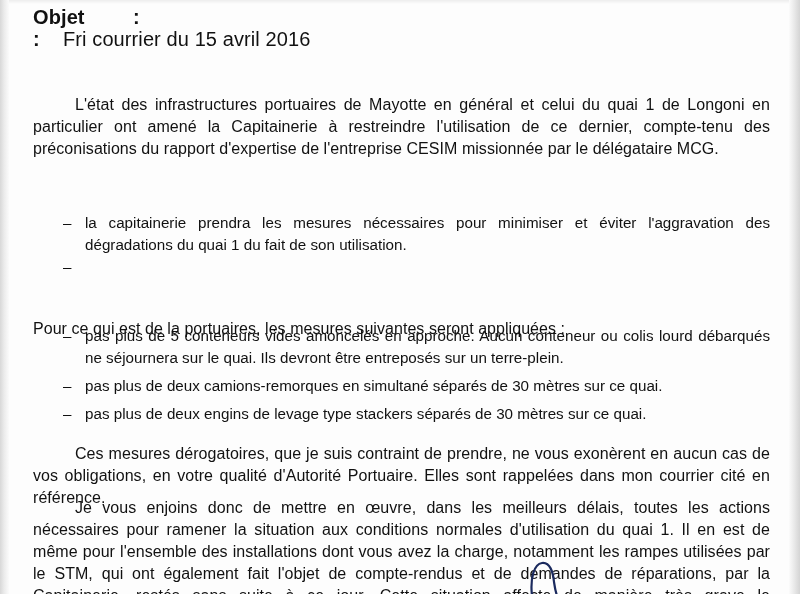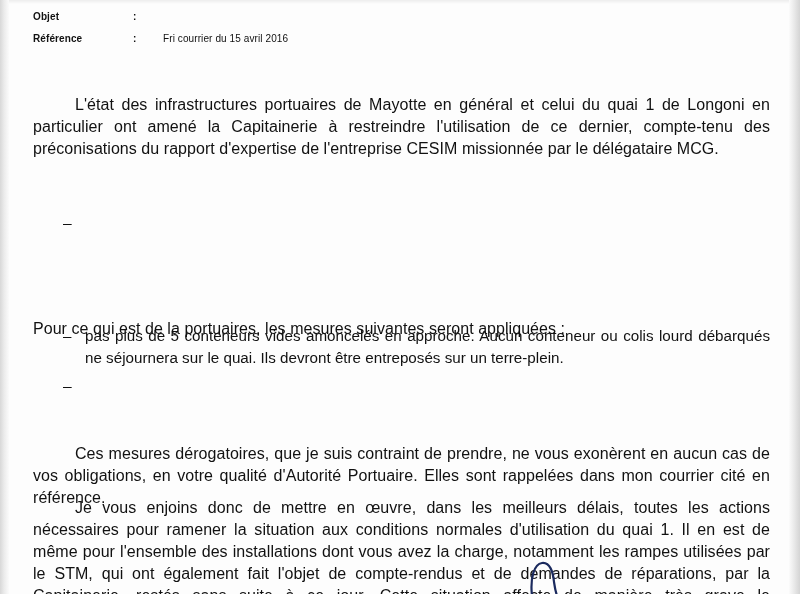--- a/index.html
+++ b/index.html
@@ -53,21 +53,21 @@
   .header-block {
     position: absolute;
     left: 33px;
     top: 6px;
     width: 740px;
   }
   .header-row {
     display: flex;
     align-items: center;
     height: 22px;
-    font-size: 10px;
+    font-size: 20px;
     line-height: 22px;
   }
   .header-label {
     font-weight: bold;
     width: 100px;
     flex: 0 0 100px;
     letter-spacing: 0.1px;
   }
   .header-colon {
     width: 30px;
@@ -144,50 +144,52 @@
   <div class="scan-edge-right"></div>
 
   <div class="doc-body">
 
     <div class="header-block">
       <div class="header-row">
         <span class="header-label">Objet</span>
         <span class="header-colon">:</span>
       </div>
       <div class="header-row">
-        <span class="header-label">Référence</span>
         <span class="header-colon">:</span>
         <span class="header-value">Fri courrier du 15 avril 2016</span>
       </div>
     </div>
 
     <p class="para indent" style="top:78px;">L'état des infrastructures portuaires de Mayotte en général et celui du quai 1 de Longoni en particulier ont amené la Capitainerie à restreindre l'utilisation de ce dernier, compte-tenu des préconisations du rapport d'expertise de l'entreprise CESIM missionnée par le délégataire MCG.</p>
 
 
     <ul class="dash-list" style="top:212px;">
       <li class="dash-item">
         <span class="dash-mark">–</span>
+        <span>la capitainerie prendra les mesures nécessaires pour minimiser et éviter l'aggravation des dégradations du quai 1 du fait de son utilisation.</span>
       </li>
       <li class="dash-item">
         <span class="dash-mark">–</span>
       </li>
     </ul>
 
     <p class="para noindent" style="top:302px;">Pour ce qui est de la portuaires, les mesures suivantes seront appliquées :</p>
 
     <ul class="dash-list" style="top:325px;">
       <li class="dash-item" style="margin-bottom:6px;">
         <span class="dash-mark">–</span>
         <span>pas plus de 5 conteneurs vides amoncelés en approche. Aucun conteneur ou colis lourd débarqués ne séjournera sur le quai. Ils devront être entreposés sur un terre-plein.</span>
       </li>
       <li class="dash-item narrow" style="margin-bottom:6px;">
         <span class="dash-mark">–</span>
+        <span>pas plus de deux camions-remorques en simultané séparés de 30 mètres sur ce quai.</span>
       </li>
       <li class="dash-item narrow">
         <span class="dash-mark">–</span>
+        <span>pas plus de deux engins de levage type stackers séparés de 30 mètres sur ce quai.</span>
       </li>
     </ul>
 
     <p class="para indent" style="top:427px;">Ces mesures dérogatoires, que je suis contraint de prendre, ne vous exonèrent en aucun cas de vos obligations, en votre qualité d'Autorité Portuaire. Elles sont rappelées dans mon courrier cité en référence.</p>
 
     <p class="para indent" style="top:481px;">Je vous enjoins donc de mettre en œuvre, dans les meilleurs délais, toutes les actions nécessaires pour ramener la situation aux conditions normales d'utilisation du quai 1. Il en est de même pour l'ensemble des installations dont vous avez la charge, notamment les rampes utilisées par le STM, qui ont également fait l'objet de compte-rendus et de demandes de réparations, par la Capitainerie, restés sans suite à ce jour. Cette situation affecte de manière très grave le fonctionnement du port de Mayotte dans son ensemble.</p>
 
     <div class="signature">
       <svg width="80" height="40" viewBox="0 0 80 40" aria-hidden="true">
         <path d="M12 38 C 10 20, 14 6, 22 5 C 30 4, 33 14, 34 24 C 35 31, 36 36, 38 40" fill="none" stroke="#1b2a5e" stroke-width="2.2" stroke-linecap="round" stroke-linejoin="round"></path>

